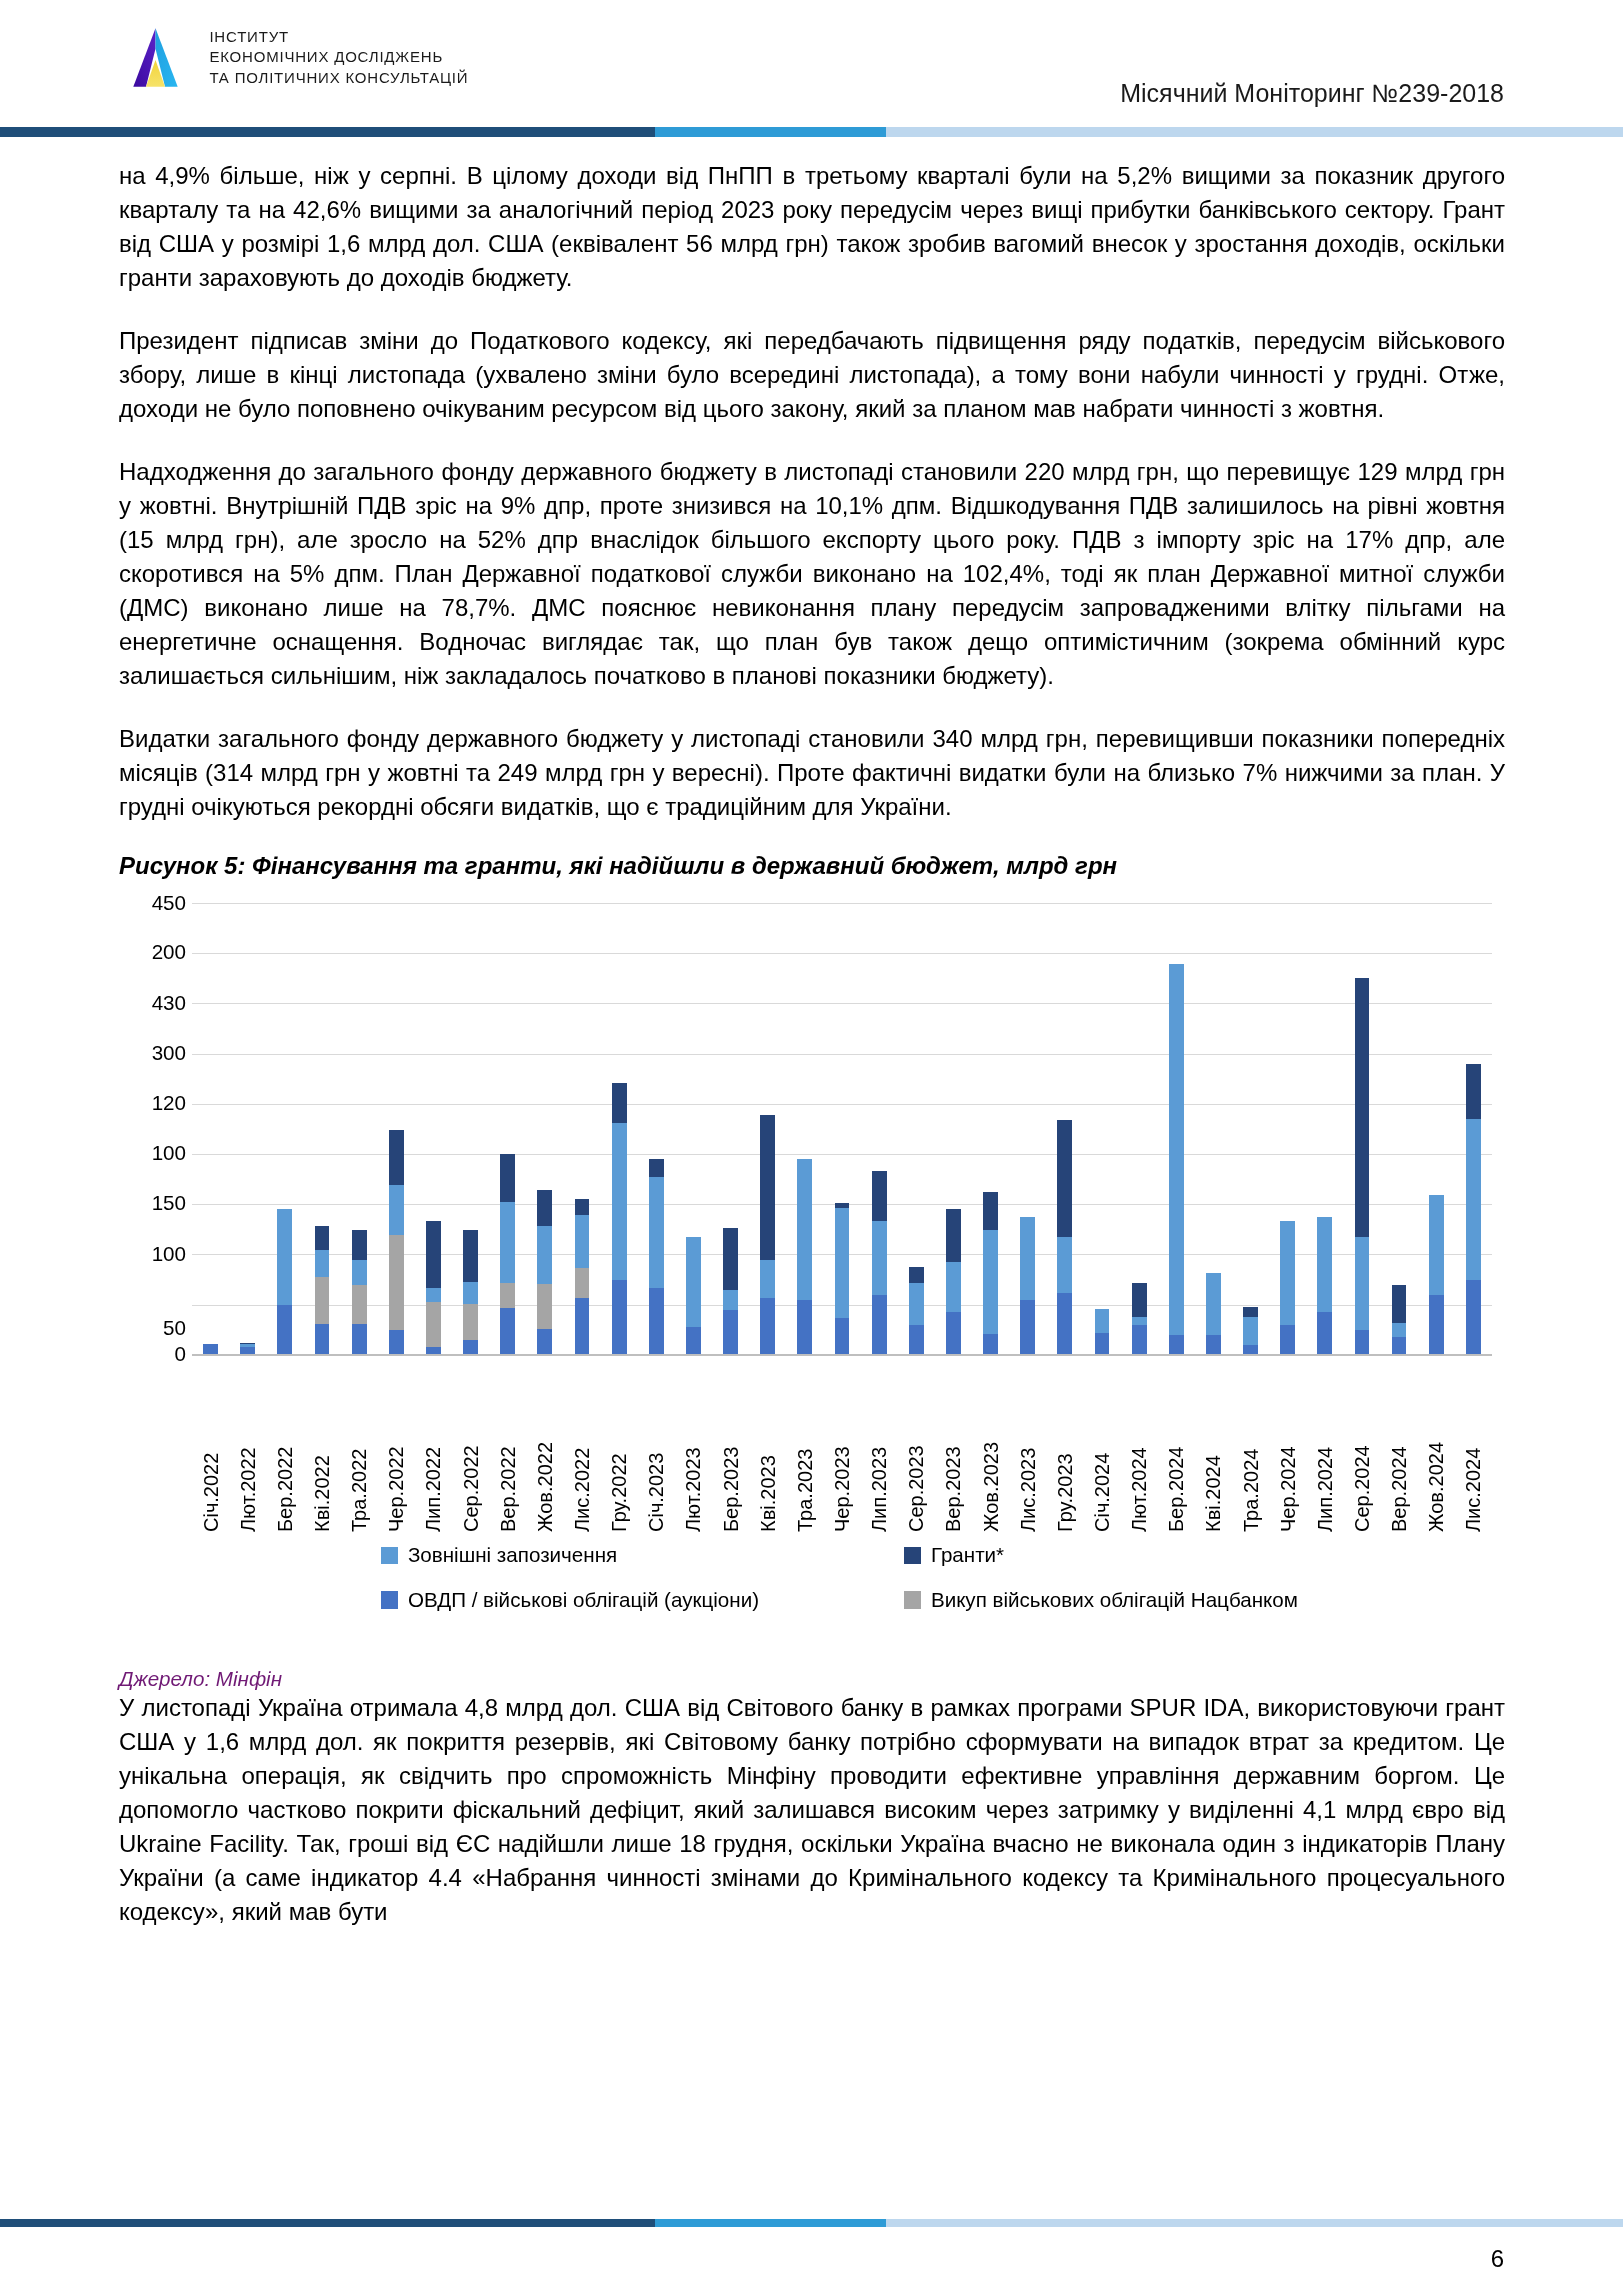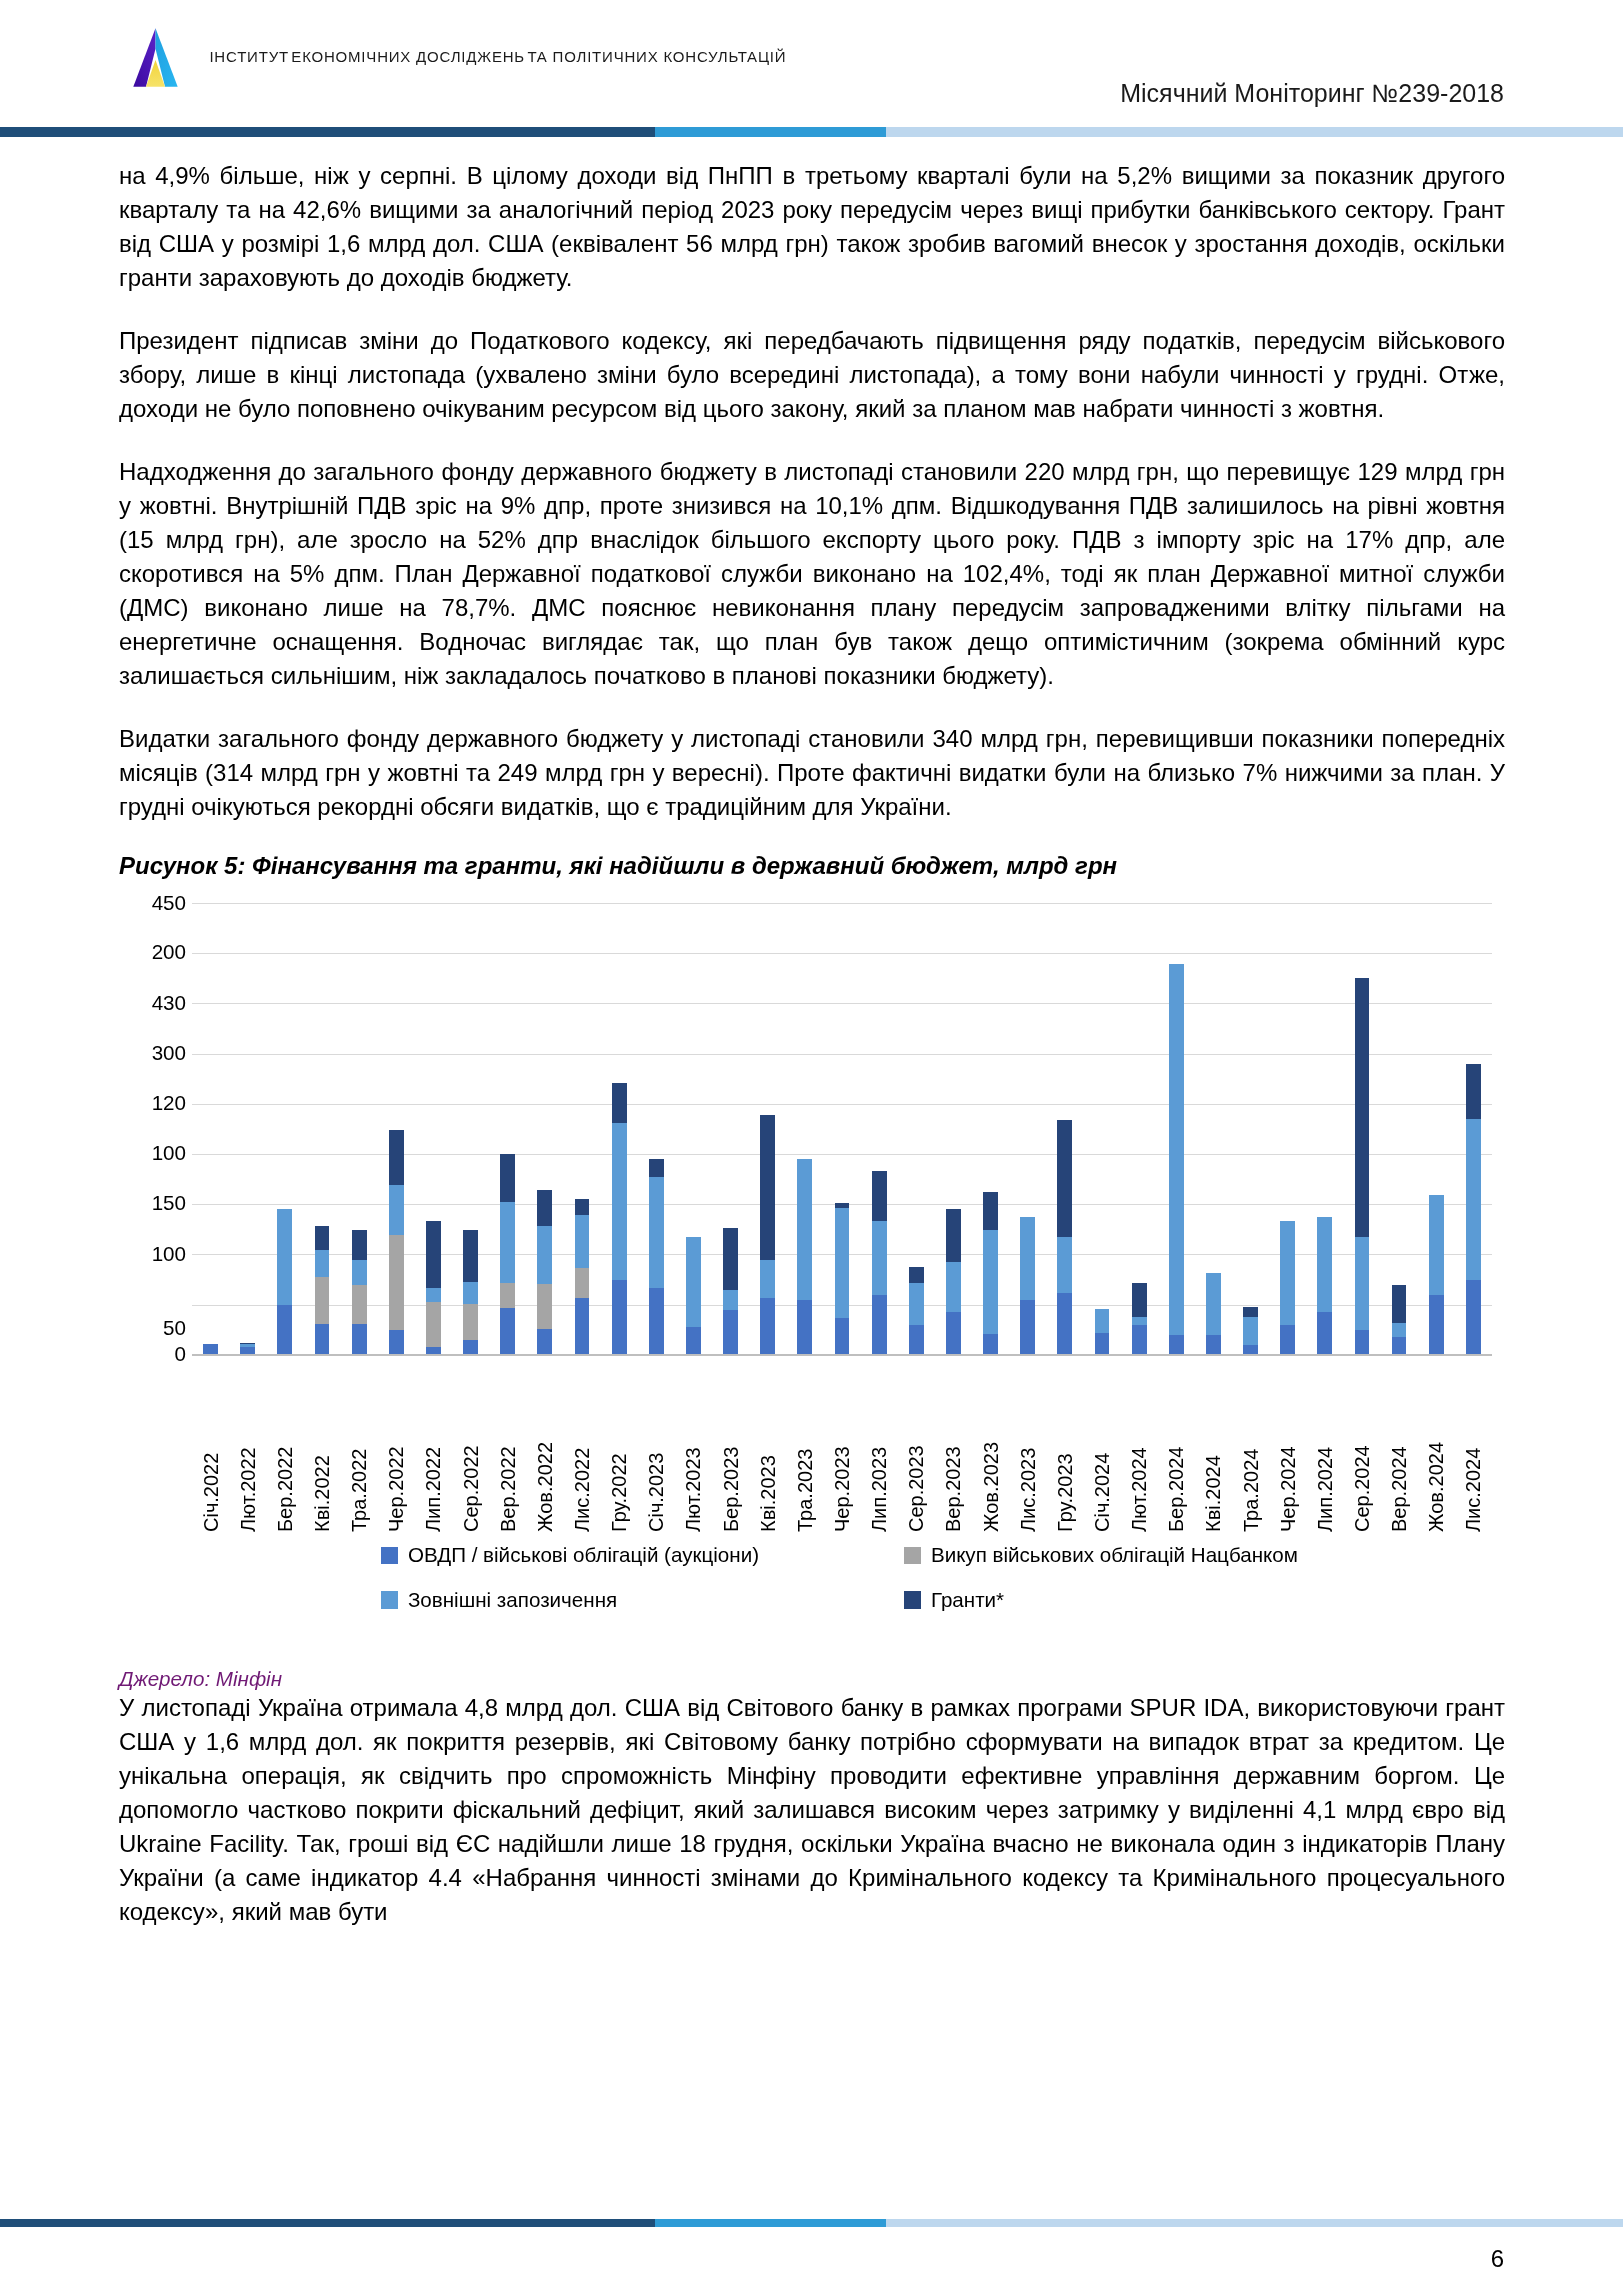--- a/index.html
+++ b/index.html
@@ -10,21 +10,21 @@
     color:#000;
     position:relative;
     overflow:hidden;
   }
   .page { position:relative; width:1623px; height:2295px; }
 
   
   .header { position:absolute; left:0; top:0; width:1623px; height:133px; }
   .logo-wrap { position:absolute; left:119px; top:25px; display:flex; align-items:center; gap:17.4px; }
   .logo-mark { width:73px; height:65px; }
-  .logo-text { display:flex; flex-direction:row; justify-content:center; gap:2.4px; }
+  .logo-text { display:flex; flex-direction:column; justify-content:center; gap:2.4px; }
   .logo-line { font-size:15px; letter-spacing:0.8px; color:#1a1a1a; line-height:1.22; font-weight:400; }
   .header-title {
     position:absolute; right:119px; top:79px;
     font-size:25px; color:#1a1a1a; white-space:nowrap;
   }
   .header-rule { position:absolute; left:0; top:127px; width:1623px; height:9.5px; display:flex; }
   .hr-a { flex:0 0 655px; background:#1f4e79; }
   .hr-b { flex:0 0 231px; background:#2e9bd6; }
   .hr-c { flex:1 1 auto; background:#bdd7ee; }
 
@@ -515,36 +515,36 @@
             <div class="xlab">Жов.2024</div>
           </div>
           <div class="xlab-slot">
             <div class="xlab">Лис.2024</div>
           </div>
         </div>
 
       <div class="legend">
         <div class="legend-row">
           <div class="legend-item c1">
+            <span class="swatch" id="sw2" style="background: rgb(91, 155, 213);"></span>
+            <span>Зовнішні запозичення</span>
+          </div>
+          <div class="legend-item c2">
+            <span class="swatch" id="sw3" style="background: rgb(38, 68, 120);"></span>
+            <span>Гранти*</span>
+          </div>
+        </div>
+        <div class="legend-row">
+          <div class="legend-item c1">
             <span class="swatch" id="sw0" style="background: rgb(68, 114, 196);"></span>
             <span>ОВДП / військові облігацій (аукціони)</span>
           </div>
           <div class="legend-item c2">
             <span class="swatch" id="sw1" style="background: rgb(165, 165, 165);"></span>
             <span>Викуп військових облігацій Нацбанком</span>
-          </div>
-        </div>
-        <div class="legend-row">
-          <div class="legend-item c1">
-            <span class="swatch" id="sw2" style="background: rgb(91, 155, 213);"></span>
-            <span>Зовнішні запозичення</span>
-          </div>
-          <div class="legend-item c2">
-            <span class="swatch" id="sw3" style="background: rgb(38, 68, 120);"></span>
-            <span>Гранти*</span>
           </div>
         </div>
       </div>
     </div>
 
     <div class="source">Джерело: Мінфін</div>
 
     <p class="para tail-para">У листопаді Україна отримала 4,8 млрд дол. США від Світового банку в рамках програми SPUR IDA, використовуючи грант США у 1,6 млрд дол. як покриття резервів, які Світовому банку потрібно сформувати на випадок втрат за кредитом. Це унікальна операція, як свідчить про спроможність Мінфіну проводити ефективне управління державним боргом. Це допомогло частково покрити фіскальний дефіцит, який залишався високим через затримку у виділенні 4,1 млрд євро від Ukraine Facility. Так, гроші від ЄС надійшли лише 18 грудня, оскільки Україна вчасно не виконала один з індикаторів Плану України (а саме індикатор 4.4 «Набрання чинності змінами до Кримінального кодексу та Кримінального процесуального кодексу», який мав бути</p>
   </div>
 

